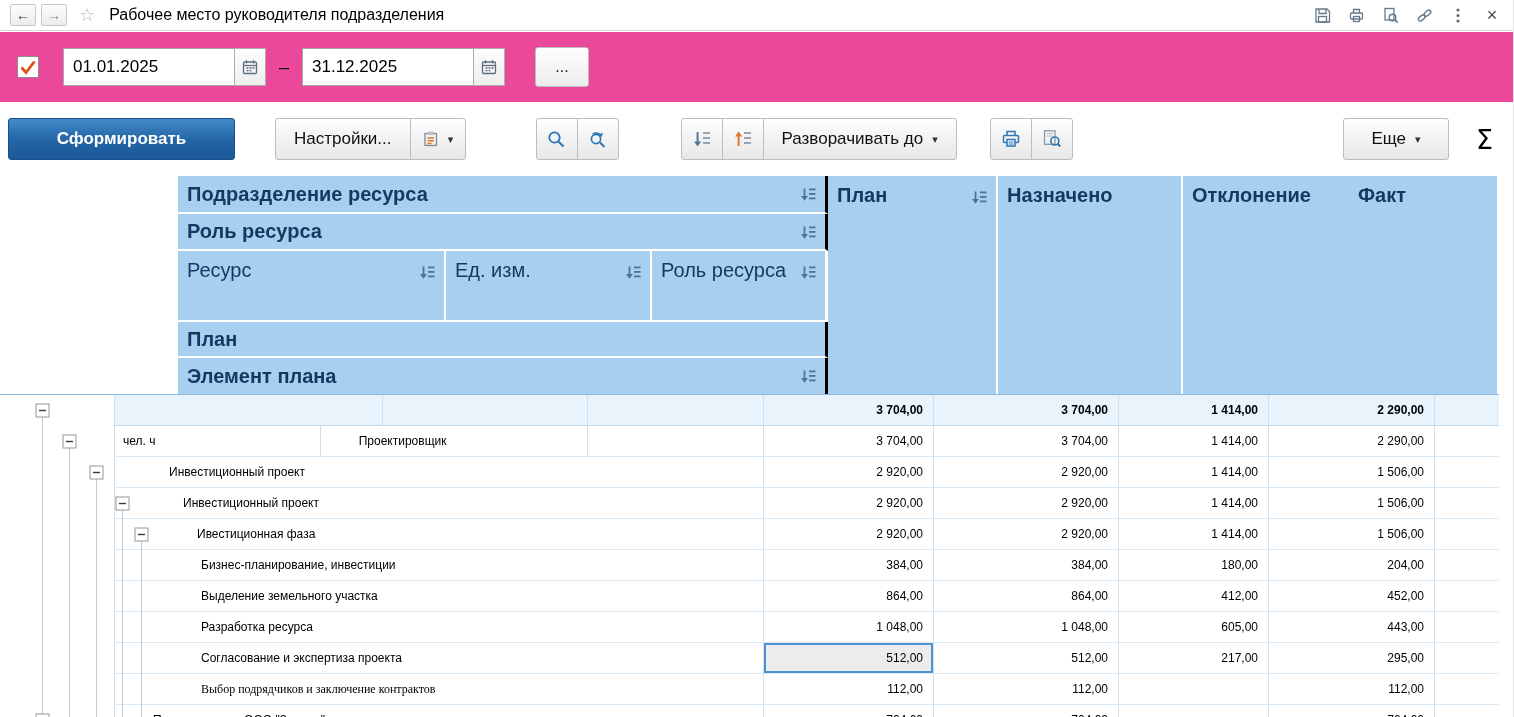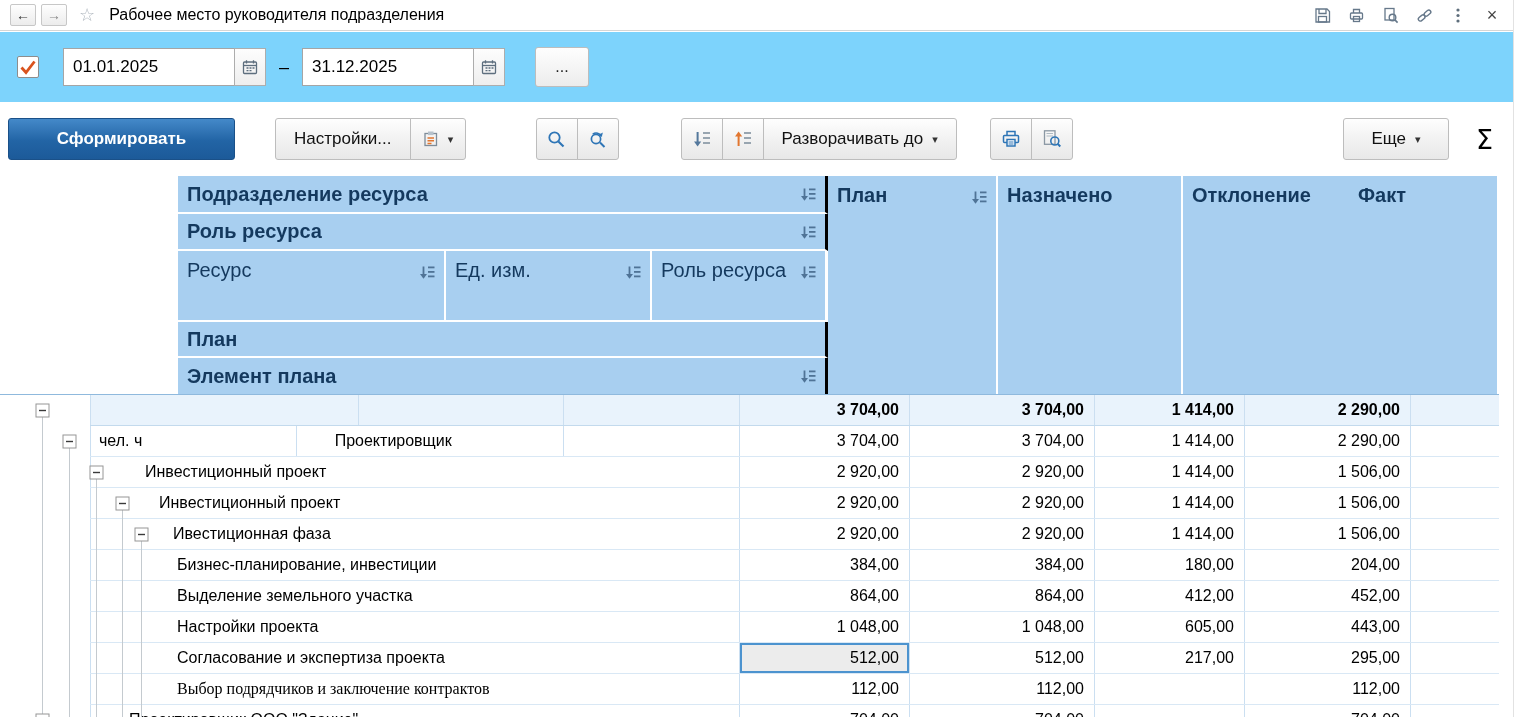--- a/index.html
+++ b/index.html
@@ -11,21 +11,21 @@
 .topbar{position:absolute;top:0;left:0;width:100%;height:31px;background:#fff;border-bottom:1px solid #D6D6D6;display:flex;align-items:center;padding:0 10px;gap:5px}
 .nav-btn{width:26px;height:22px;border:1px solid #C7C7C7;border-radius:2px;background:linear-gradient(#FEFEFE,#ECECEC);display:flex;align-items:center;justify-content:center;font-size:14px;color:#333;cursor:default}
 .nav-btn.fwd{color:#8A8A8A}
 .star{color:#AEB6BE;font-size:18px;margin:0 9px 0 7px}
 .tb-title{font-size:16px;color:#000;white-space:nowrap}
 .top-icons{margin-left:auto;display:flex;align-items:center;gap:16px;padding-right:2px}
 .ticon{width:18px;height:18px;display:flex;align-items:center;justify-content:center}
 .close-x{font-size:18px;color:#444;line-height:1}
 
 
-.filterbar{position:absolute;top:32px;left:0;width:100%;height:70px;background:#7dd3fc;display:flex;align-items:center;padding-left:17px}
+.filterbar{position:absolute;top:32px;left:0;width:100%;height:70px;background:#ec4899;display:flex;align-items:center;padding-left:17px}
 .checkbox{width:22px;height:22px;background:#fff;border:1px solid #8D8D8D;border-radius:2px;display:flex;align-items:center;justify-content:center;flex:none}
 .date-group{display:flex;align-items:center;margin-left:24px}
 .date-input{width:172px;height:38px;border:1px solid #A5A5A5;font-size:17px;padding:0 9px;font-family:inherit;color:#000;background:#fff;outline:none}
 .cal-btn{width:32px;height:38px;margin-left:-1px;border:1px solid #ADADAD;background:linear-gradient(#FDFDFD,#EEEEEE);display:flex;align-items:center;justify-content:center}
 .dash{font-size:18px;margin:0 13px;color:#000}
 .ellipsis-btn{margin-left:30px;width:54px;height:40px;border:1px solid #BDBDBD;border-radius:3px;background:linear-gradient(#FEFEFE,#ECECEC);font-size:16px;color:#222;display:flex;align-items:center;justify-content:center;font-family:inherit}
 
 
 .toolbar{position:absolute;top:102px;left:0;width:100%;height:74px;background:#fff;display:flex;align-items:center;padding:0 20px 0 8px}
 .btn{height:42px;border:1px solid #BDBDBD;background:linear-gradient(#FEFEFE,#F1F1F1 55%,#E8E8E8);border-radius:3px;font-size:17px;color:#111;display:inline-flex;align-items:center;justify-content:center;padding:0 18px;font-family:inherit;white-space:nowrap}
@@ -62,21 +62,21 @@
 .hcell.c3{width:176px;border-right:3px solid #fff}
 .hdr-col{background:#A8CFF0;border-right:2px solid #fff;color:#14395E;font-weight:bold;font-size:20px;padding:7px 9px 0;display:flex;align-items:flex-start;justify-content:space-between;line-height:1.2;flex:none}
 .hdr-col span.hlabel{overflow-wrap:anywhere}
 .hdr-col.v0{width:170px}
 .hdr-col.v1{width:185px}
 .hdr-col.v2{width:150px}
 .hdr-col.v3{width:166px;border-right:none}
 .sort-ico{flex:none;margin-top:3px;margin-left:6px}
 
 .tbody{border-top:1px solid #8FB9DD}
-.trow{display:flex;height:31px;border-bottom:1px solid #D9E8F5;font-size:16px;color:#000;background:#fff;margin-left:90px}
+.trow{display:flex;height:31px;border-bottom:1px solid #D9E8F5;font-size:12px;color:#000;background:#fff;margin-left:114px}
 .trow .lblock{width:650px;display:flex;border-left:1px solid #CBDFF1;flex:none}
 .lcell{height:100%;display:flex;align-items:center;border-right:1px solid #CBDFF1;overflow:hidden;white-space:nowrap}
 .lcell.c1{width:268px}
 .lcell.c2{width:206px;padding-left:8px}
 .lcell.c3{width:176px;padding-left:8px}
 .lcell.span{width:650px}
 .vcell{display:flex;align-items:center;justify-content:flex-end;padding:0 10px;border-right:1px solid #CBDFF1;flex:none;white-space:nowrap}
 .vcell.v0{width:170px}
 .vcell.v1{width:185px}
 .vcell.v2{width:150px}
@@ -408,21 +408,21 @@
           <div class="lblock">
             <div class="lcell span" style="padding-left: 86px;">Выделение земельного участка</div>
           </div>
           <div class="vcell v0">864,00</div>
           <div class="vcell v1">864,00</div>
           <div class="vcell v2">412,00</div>
           <div class="vcell v3">452,00</div>
         </div>
         <div class="trow">
           <div class="lblock">
-            <div class="lcell span" style="padding-left: 86px;">Настройки проекта</div>
+            <div class="lcell span" style="padding-left: 86px;">Разработка ресурса</div>
           </div>
           <div class="vcell v0">1 048,00</div>
           <div class="vcell v1">1 048,00</div>
           <div class="vcell v2">605,00</div>
           <div class="vcell v3">443,00</div>
         </div>
         <div class="trow">
           <div class="lblock">
             <div class="lcell span" style="padding-left: 86px;">Согласование и экспертиза проекта</div>
           </div>

